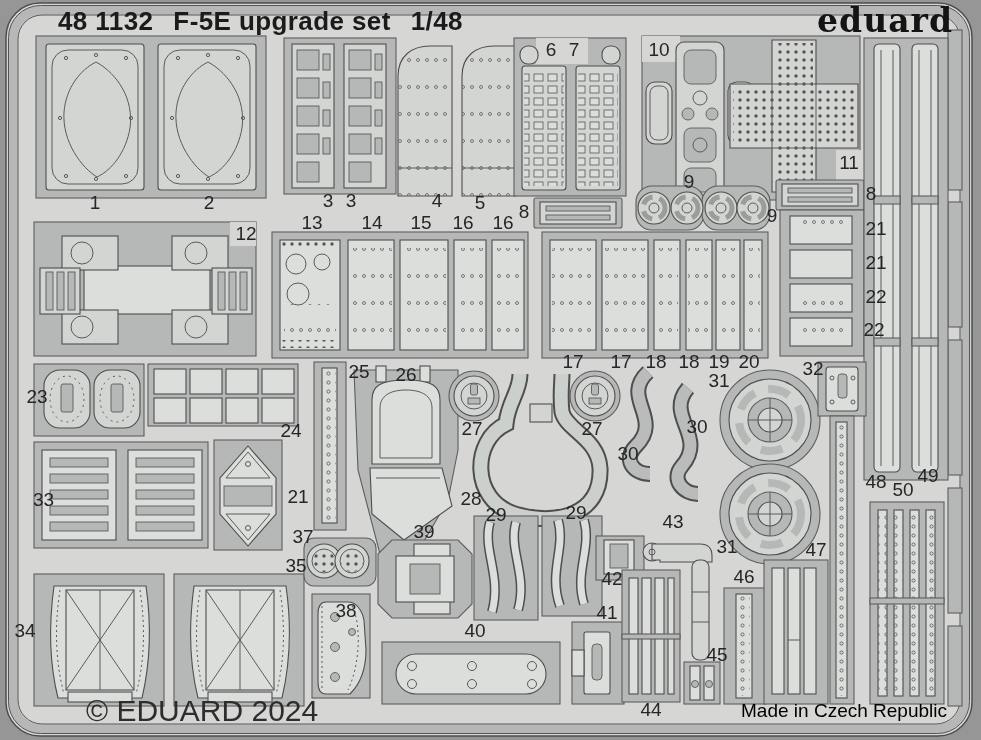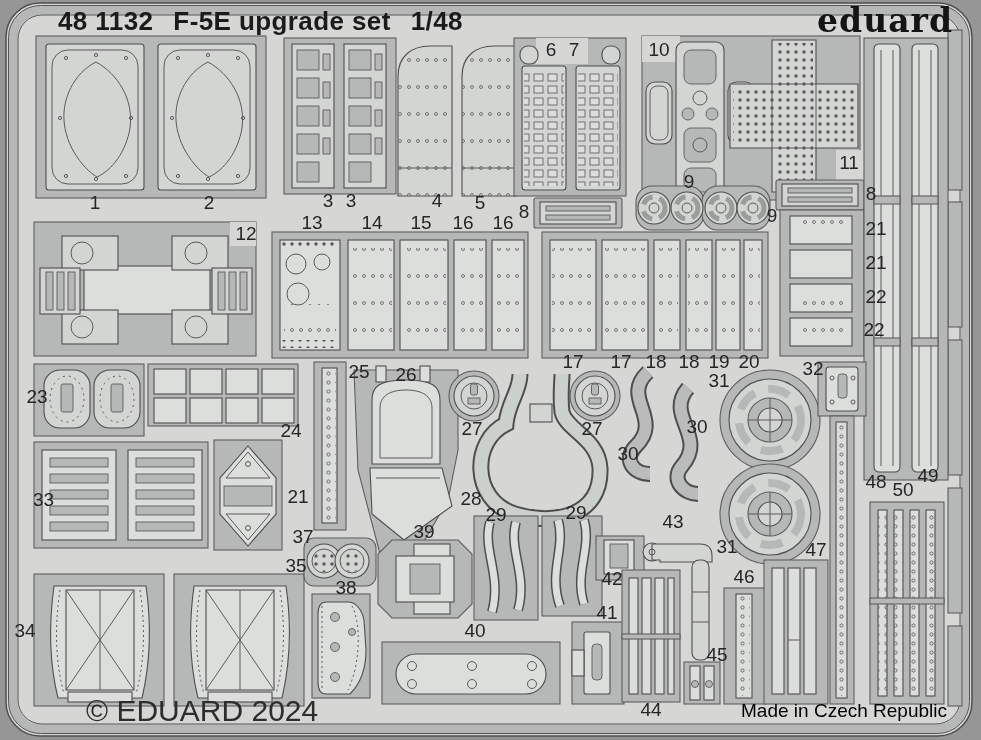--- a/index.html
+++ b/index.html
@@ -540,21 +540,21 @@
       <span class="plabel" style="left: 628px; top: 444px;">30</span>
       <span class="plabel" style="left: 697px; top: 417px;">30</span>
       <span class="plabel" style="left: 719px; top: 371px;">31</span>
       <span class="plabel" style="left: 727px; top: 537px;">31</span>
       <span class="plabel" style="left: 813px; top: 359px;">32</span>
       <span class="plabel" style="left: 28px; top: 490px; padding-left: 31px;">33</span>
       <span class="plabel" style="left: 25px; top: 621px;">34</span>
       <span class="plabel" style="left: 298px; top: 487px;">21</span>
       <span class="plabel" style="left: 303px; top: 527px;">37</span>
       <span class="plabel" style="left: 296px; top: 556px;">35</span>
-      <span class="plabel" style="left: 346px; top: 578px;">38</span>
+      <span class="plabel" style="left: 346px; top: 601px;">38</span>
       <span class="plabel" style="left: 424px; top: 522px;">39</span>
       <span class="plabel" style="left: 475px; top: 621px;">40</span>
       <span class="plabel" style="left: 607px; top: 603px;">41</span>
       <span class="plabel" style="left: 612px; top: 569px;">42</span>
       <span class="plabel" style="left: 673px; top: 512px;">43</span>
       <span class="plabel" style="left: 651px; top: 700px;">44</span>
       <span class="plabel" style="left: 717px; top: 645px;">45</span>
       <span class="plabel" style="left: 744px; top: 567px; text-align: right;">46</span>
       <span class="plabel" style="left: 816px; top: 540px;">47</span>
       <span class="plabel" style="left: 876px; top: 472px;">48</span>

